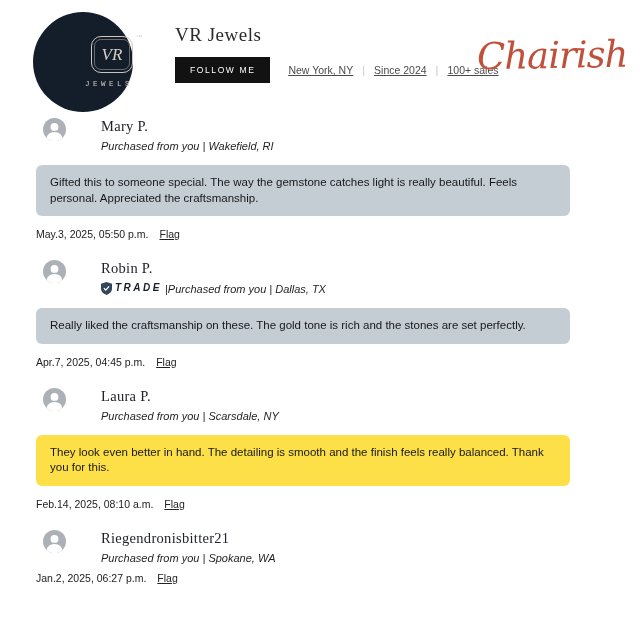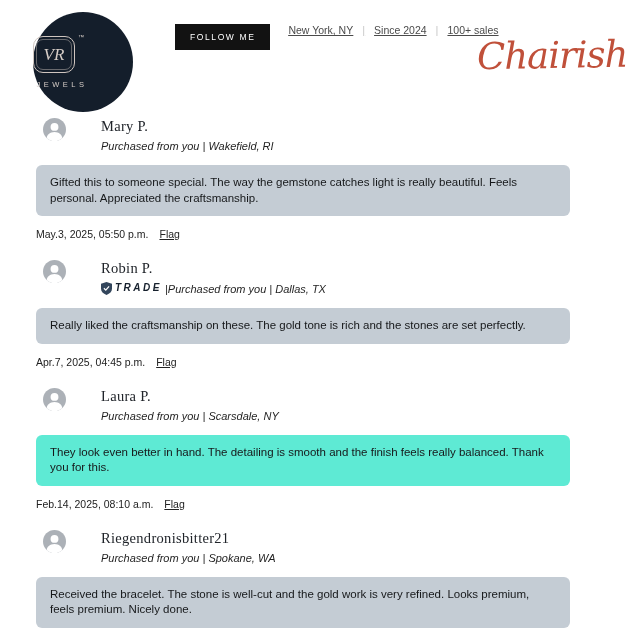--- a/index.html
+++ b/index.html
@@ -11,21 +11,21 @@
     overflow: hidden;
   }
 
   
   .header { position: relative; height: 118px; }
 
   .logo-circle {
     position: absolute; left: 33px; top: 12px;
     width: 100px; height: 100px; border-radius: 50%;
     background: #141e2b;
-    display: flex; flex-direction: column; align-items: flex-start; justify-content: center;
+    display: flex; flex-direction: column; align-items: flex-end; justify-content: center;
   }
   .logo-frame {
     position: relative;
     width: 42px; height: 37px;
     border: 1px solid #cfc5bf; border-radius: 10px;
     display: flex; align-items: center; justify-content: center;
   }
   .logo-frame::after {
     content: ""; position: absolute; inset: 2px;
     border: 1px solid rgba(207,197,191,.45); border-radius: 7px;
@@ -33,29 +33,29 @@
   .logo-monogram {
     font-family: "Liberation Serif", serif; font-style: italic;
     font-size: 17px; color: #d6cdc7; line-height: 1;
   }
   .logo-tm {
     position: absolute; top: -3px; right: -10px;
     font-size: 6px; color: #d6cdc7;
   }
   .logo-wordmark {
     margin-top: 7px; font-size: 7.5px; letter-spacing: 3.5px;
-    color: #d6cdc7; text-indent: 3.5px;
+    color: #d6cdc7; text-indent: 3.5px; font-family: Liberation Mono, monospace;
   }
 
   .store-block { position: absolute; left: 175px; top: 24px; }
   .store-title {
     font-family: "Liberation Serif", serif; font-weight: 400;
     font-size: 19px; letter-spacing: .5px; color: #2b2b2b;
   }
-  .store-actions { display: flex; align-items: flex-start; }
+  .store-actions { display: flex; align-items: center; margin-top: 11px; }
   .follow-btn {
     background: #121212; color: #ffffff; border: none;
     font-family: "Liberation Sans", sans-serif;
     font-size: 8.5px; letter-spacing: 1.6px;
     padding: 8px 15px; cursor: pointer;
   }
   .meta-row { display: flex; align-items: center; margin-left: 18px; font-size: 10.5px; color: #4a4a4a; text-decoration: underline; }
   .meta-row .sep { color: #c9c9c9; margin: 0 9px; font-size: 11px; }
   .location-link { color: #4a4a4a; text-decoration: underline; cursor: pointer; }
 
@@ -102,20 +102,21 @@
 
   <div class="logo-circle" style="background: rgb(20, 30, 43);">
     <div class="logo-frame">
       <span class="logo-monogram">VR</span>
       <span class="logo-tm">™</span>
     </div>
     <div class="logo-wordmark">JEWELS</div>
   </div>
 
   <div class="store-block">
+    <h1 class="store-title">VR Jewels</h1>
     <div class="store-actions">
       <button class="follow-btn" style="background: rgb(18, 18, 18);">FOLLOW ME</button>
       <div class="meta-row">
         <a class="location-link">New York, NY</a>
         <span class="sep">|</span>
         <span>Since 2024</span>
         <span class="sep">|</span>
         <span>100+ sales</span>
       </div>
     </div>
@@ -186,21 +187,21 @@
         </svg>
       </div>
       <div class="review-id">
         <h3 class="reviewer-name">Laura P.</h3>
         <div class="purchase-line">
 
           <span>Purchased from you  |  Scarsdale, NY</span>
         </div>
       </div>
     </div>
-    <div class="review-box" style="background: #5eead4;">They look even better in hand. The detailing is smooth and the finish feels really balanced. Thank you for this.</div>
+    <div class="review-box" style="background: #fde047;">They look even better in hand. The detailing is smooth and the finish feels really balanced. Thank you for this.</div>
     <div class="review-foot">
       <span>Feb.14, 2025, 08:10 a.m.</span>
       <a class="flag-link">Flag</a>
     </div>
   </article>
 
   <article class="review">
     <div class="review-head">
       <div class="avatar">
         <svg viewBox="0 0 24 24">
@@ -209,19 +210,18 @@
         </svg>
       </div>
       <div class="review-id">
         <h3 class="reviewer-name">Riegendronisbitter21</h3>
         <div class="purchase-line">
 
           <span>Purchased from you  |  Spokane, WA</span>
         </div>
       </div>
     </div>
-    <div class="review-box" style="background: rgb(196, 204, 212);">Received the bracelet. The stone is well-cut and the gold work is very refined. Looks premium, feels premium. Nicely done.</div>
     <div class="review-foot">
       <span>Jan.2, 2025, 06:27 p.m.</span>
       <a class="flag-link">Flag</a>
     </div>
   </article>
 </div>
 
 </body></html>

